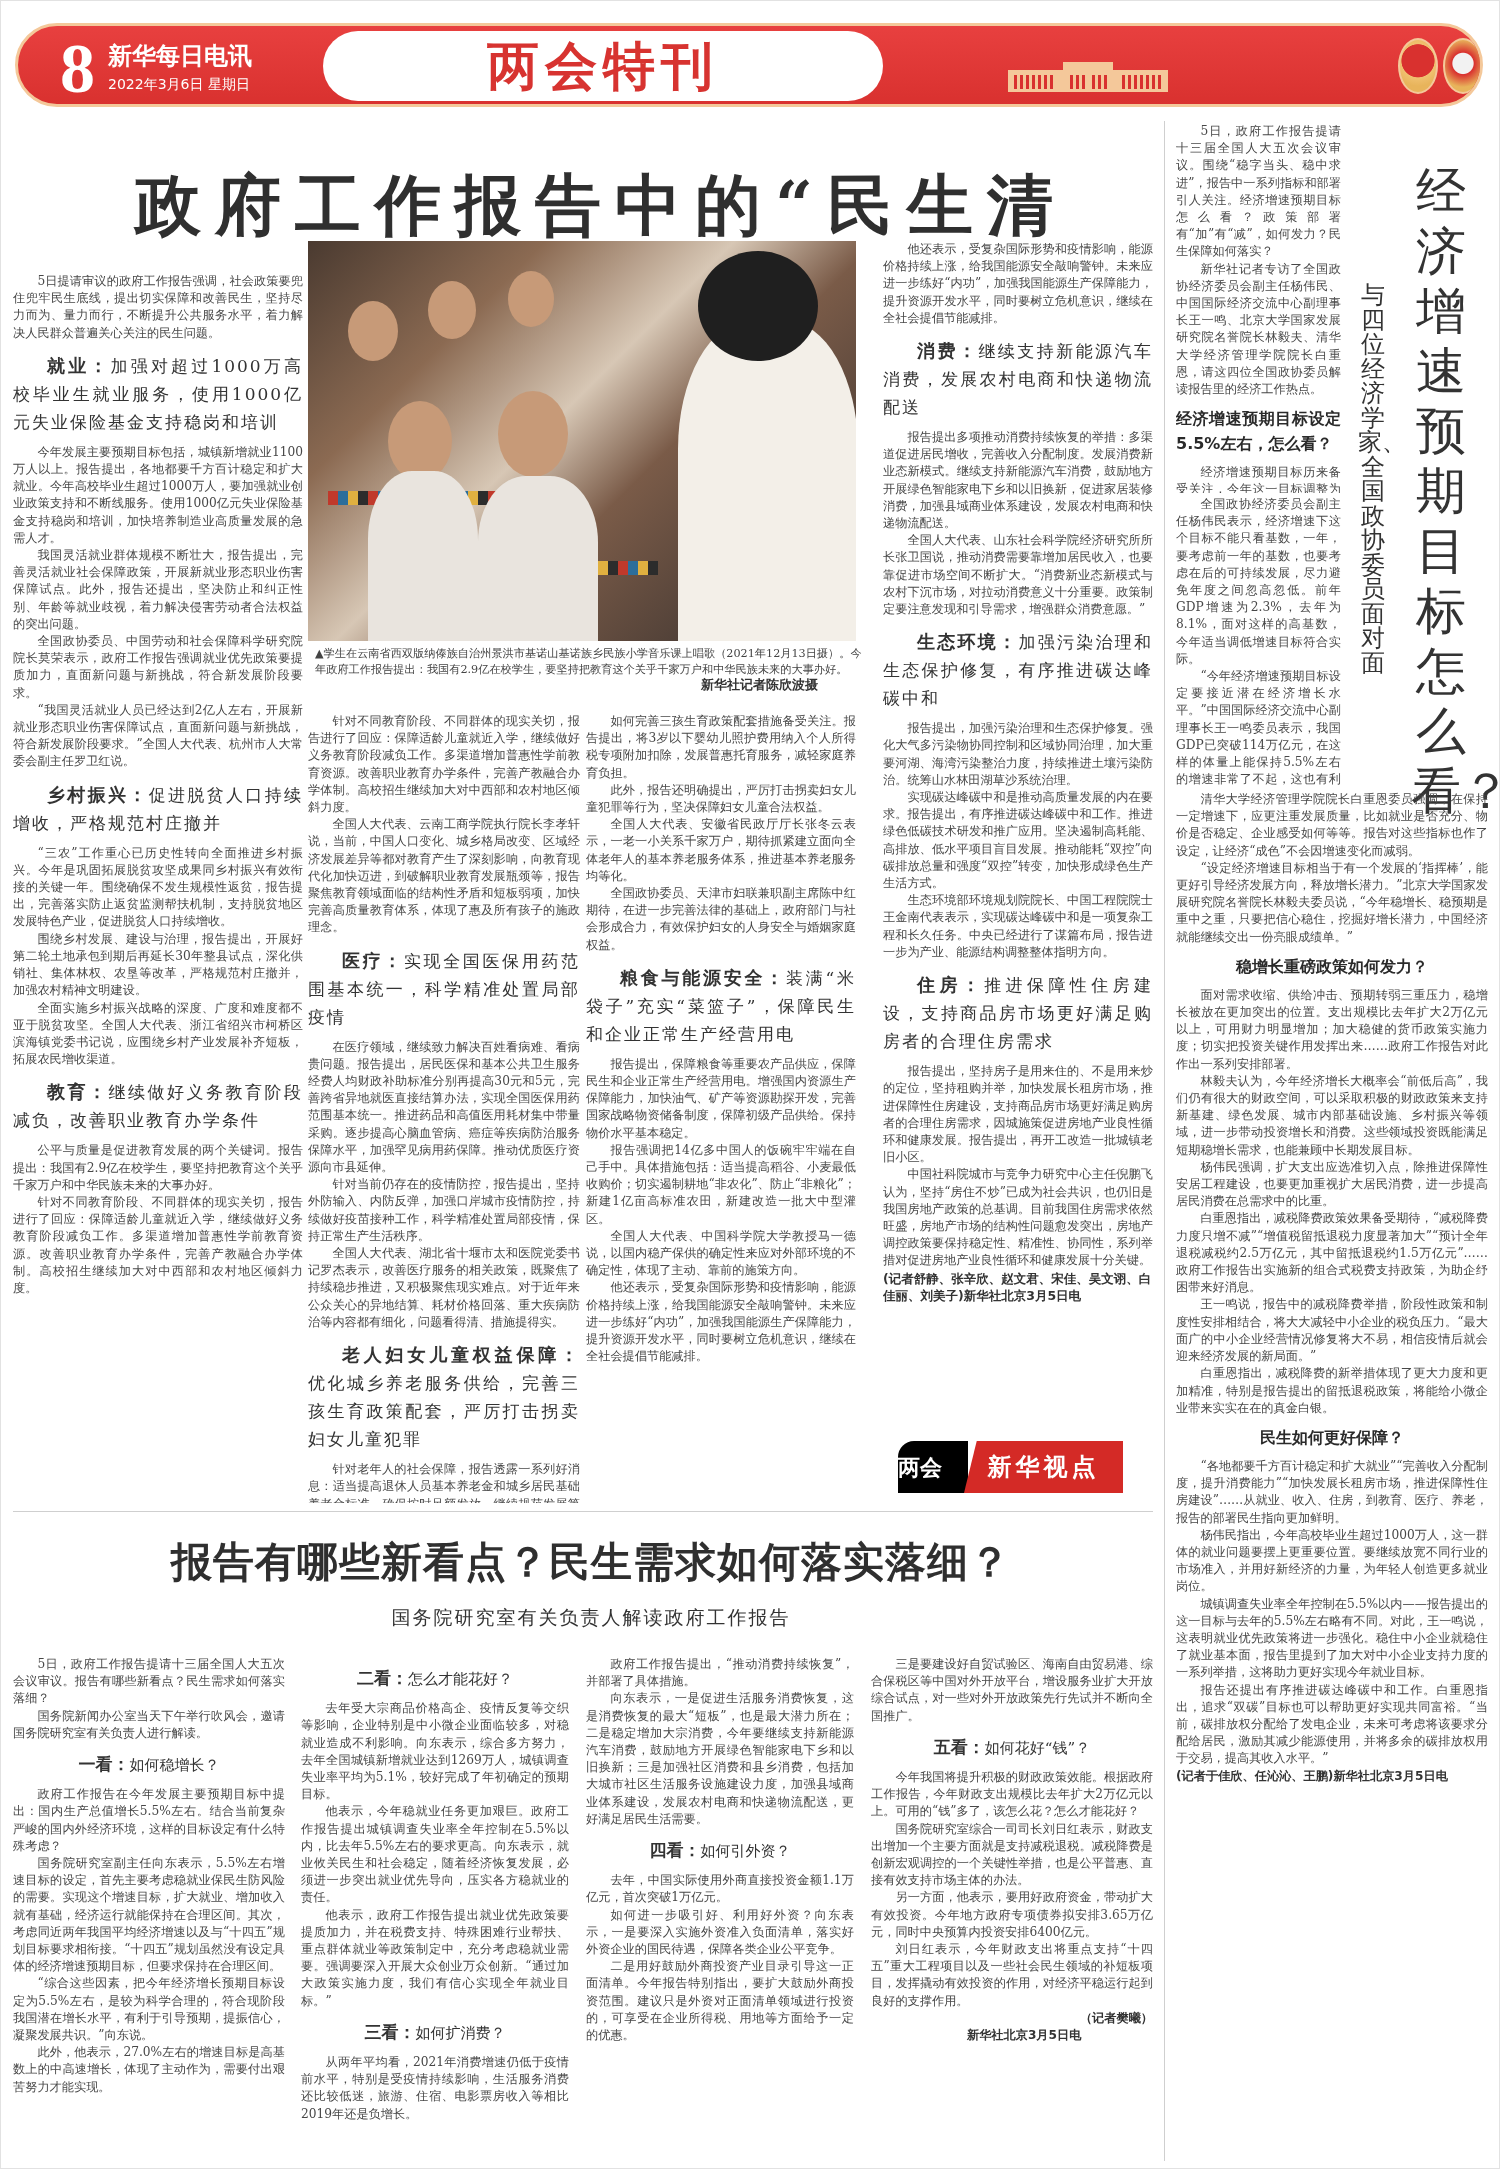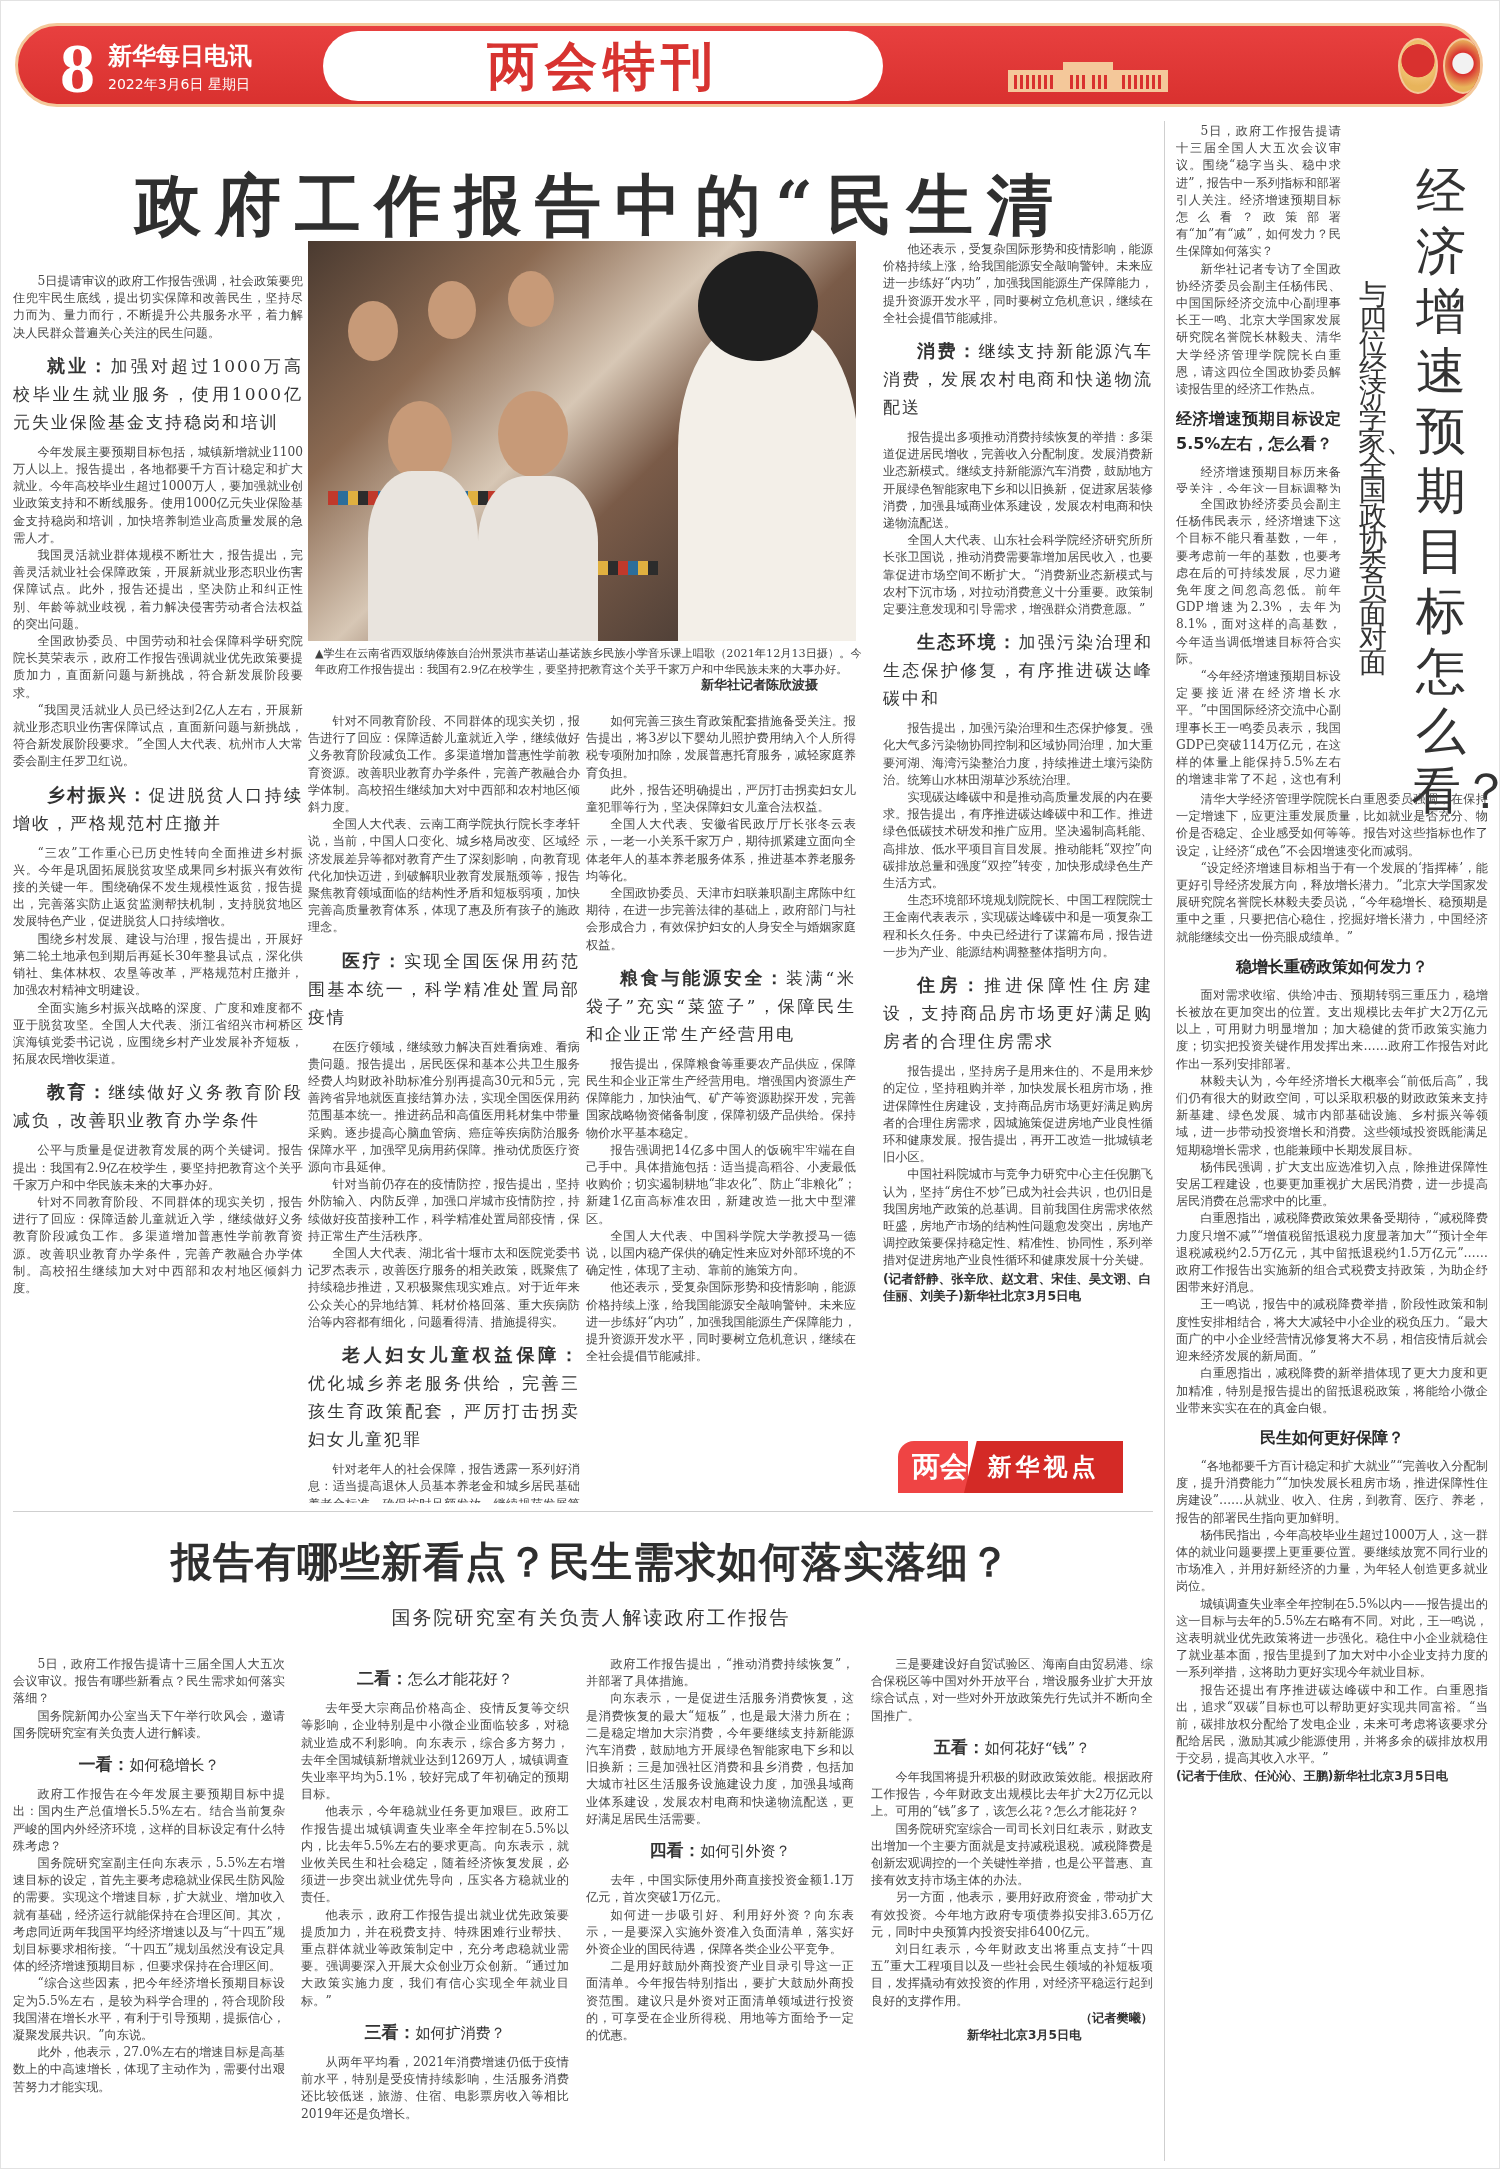--- a/index.html
+++ b/index.html
@@ -20,25 +20,25 @@
   .col p { text-indent: 2em; }
   .sub { font-size: 17px; line-height: 28px; color: #333; margin: 10px 0 8px; text-indent: 2em; letter-spacing: 2px; }
   .sub b { font-family: "DejaVu Sans", sans-serif; font-weight: bold; font-size: 18px; }
   .photo { position: absolute; left: 307px; top: 240px; width: 548px; height: 400px; background: linear-gradient(135deg, #4a3a30 0%, #8b6a52 25%, #d7c7b5 45%, #7a5b48 60%, #2d2a2a 100%); overflow: hidden; }
   .photo .kid { position: absolute; border-radius: 50%; background: #c79a78; }
   .photo .shirt { position: absolute; background: #e9e4de; border-radius: 40% 40% 0 0; }
   .photo .strip { position: absolute; background: repeating-linear-gradient(90deg, #c0392b 0 10px, #2c6e9b 10px 20px, #e0b040 20px 30px, #2c2c2c 30px 40px); height: 14px; }
   .caption { position: absolute; left: 306px; top: 645px; width: 548px; font-size: 11.2px; line-height: 16px; color: #444; margin-left: 8px; }
   .credit { position: absolute; left: 700px; top: 675px; font-size: 13px; font-weight: bold; font-family: "DejaVu Sans", sans-serif; color: #333; }
   .vtitle { position: absolute; left: 1410px; top: 160px; width: 60px; font-size: 50px; line-height: 60px; color: #333; font-family: "DejaVu Serif", serif; text-align: center; }
-  .vsub { position: absolute; left: 1357px; top: 282px; width: 30px; font-size: 28px; line-height: 24.5px; color: #333; font-family: "DejaVu Sans", sans-serif; text-align: center; }
+  .vsub { position: absolute; left: 1357px; top: 282px; width: 30px; font-size: 24px; line-height: 24.5px; color: #333; font-family: "DejaVu Sans", sans-serif; text-align: center; }
   .qhead { font-family: "DejaVu Sans", sans-serif; font-weight: bold; font-size: 16px; line-height: 25px; color: #2a2a2a; margin: 8px 0; }
   .qhead.center { text-align: center; }
   .badge { position: absolute; left: 897px; top: 1440px; width: 225px; height: 52px; }
-  .badge .grey { position: absolute; left: 0; top: 0; width: 70px; height: 52px; background: #ef4444; border-radius: 16px 0 0 0; color: #fff; font-size: 28px; font-weight: bold; line-height: 52px; text-align: right; }
+  .badge .grey { position: absolute; left: 0; top: 0; width: 70px; height: 52px; background: #000000; border-radius: 16px 0 0 0; color: #fff; font-size: 22px; font-weight: bold; line-height: 52px; text-align: left; }
   .badge .red { position: absolute; left: 66px; top: 0; width: 159px; height: 52px; background: #d42a26; color: #fff; font-size: 24px; font-weight: bold; line-height: 52px; text-align: center; letter-spacing: 4px; transform: skewX(0); clip-path: polygon(8% 0, 100% 0, 100% 100%, 0 100%); }
   .rule { position: absolute; background: #cfcfcf; }
   .h2 { position: absolute; left: 40px; top: 1534px; width: 1100px; text-align: center; font-size: 41px; font-weight: bold; color: #2f2f2f; letter-spacing: 1px; font-family: "DejaVu Serif", serif; }
   .h2sub { position: absolute; left: 40px; top: 1604px; width: 1100px; text-align: center; font-size: 19px; color: #333; letter-spacing: 2px; font-family: "DejaVu Sans", sans-serif; }
   .kan { font-size: 15px; text-align: center; margin: 14px 0 12px; color: #333; text-indent: 0 !important; }
   .kan b { font-family: "DejaVu Sans", sans-serif; font-size: 17px; }
   .sign { text-align: right; font-family: "DejaVu Sans", sans-serif; font-weight: bold; color: #333; }
 </style>
 </head>
 <body>

